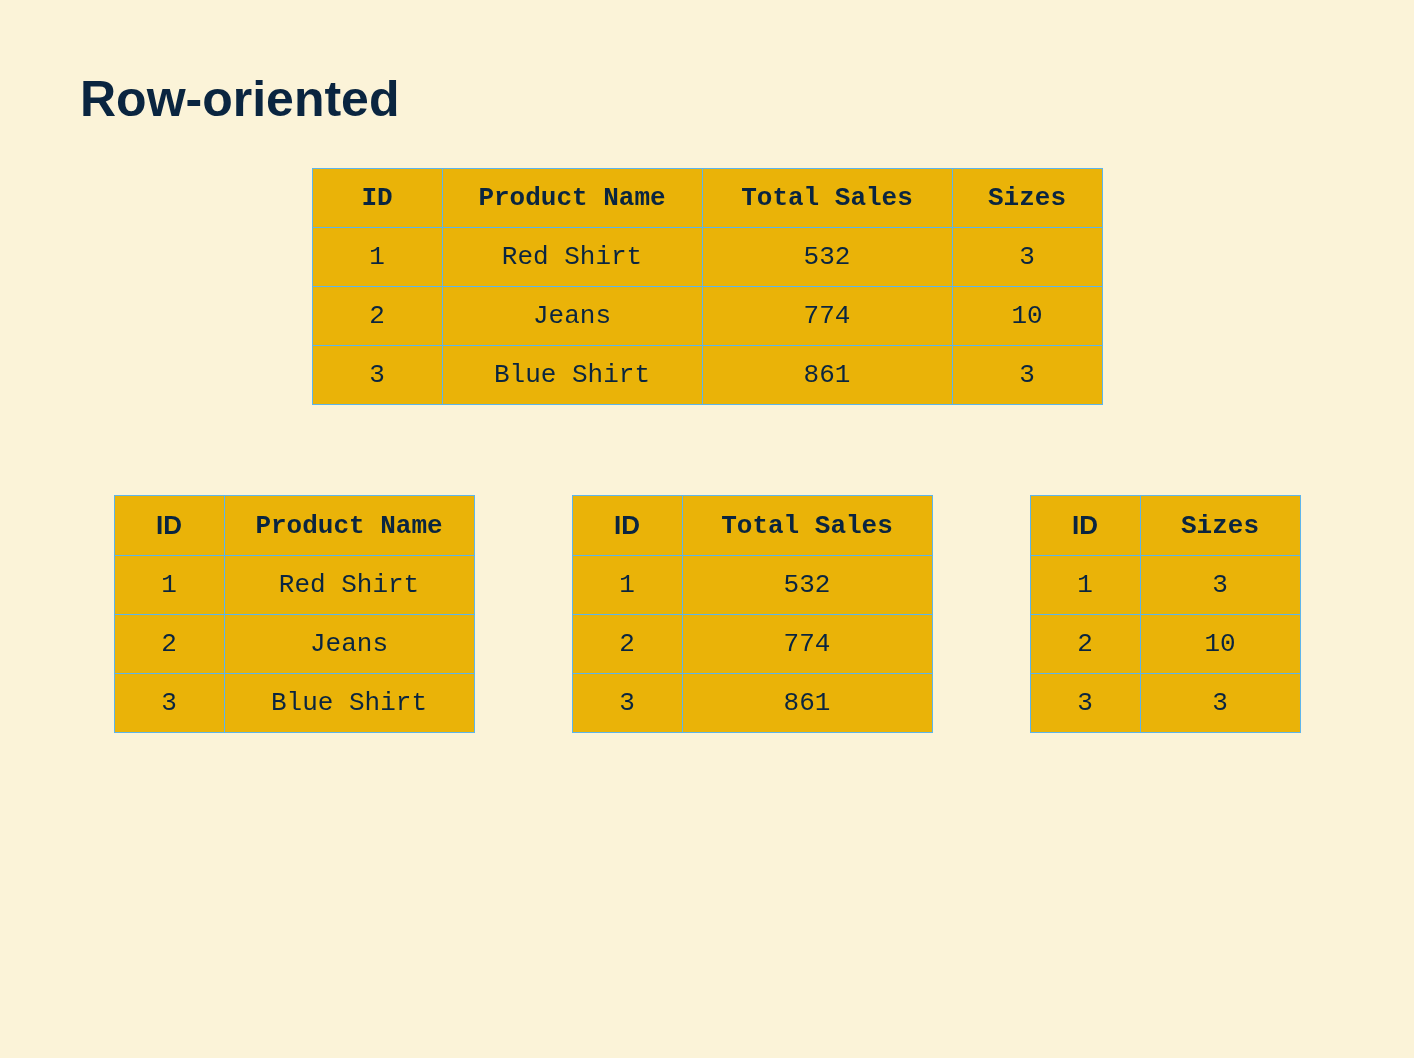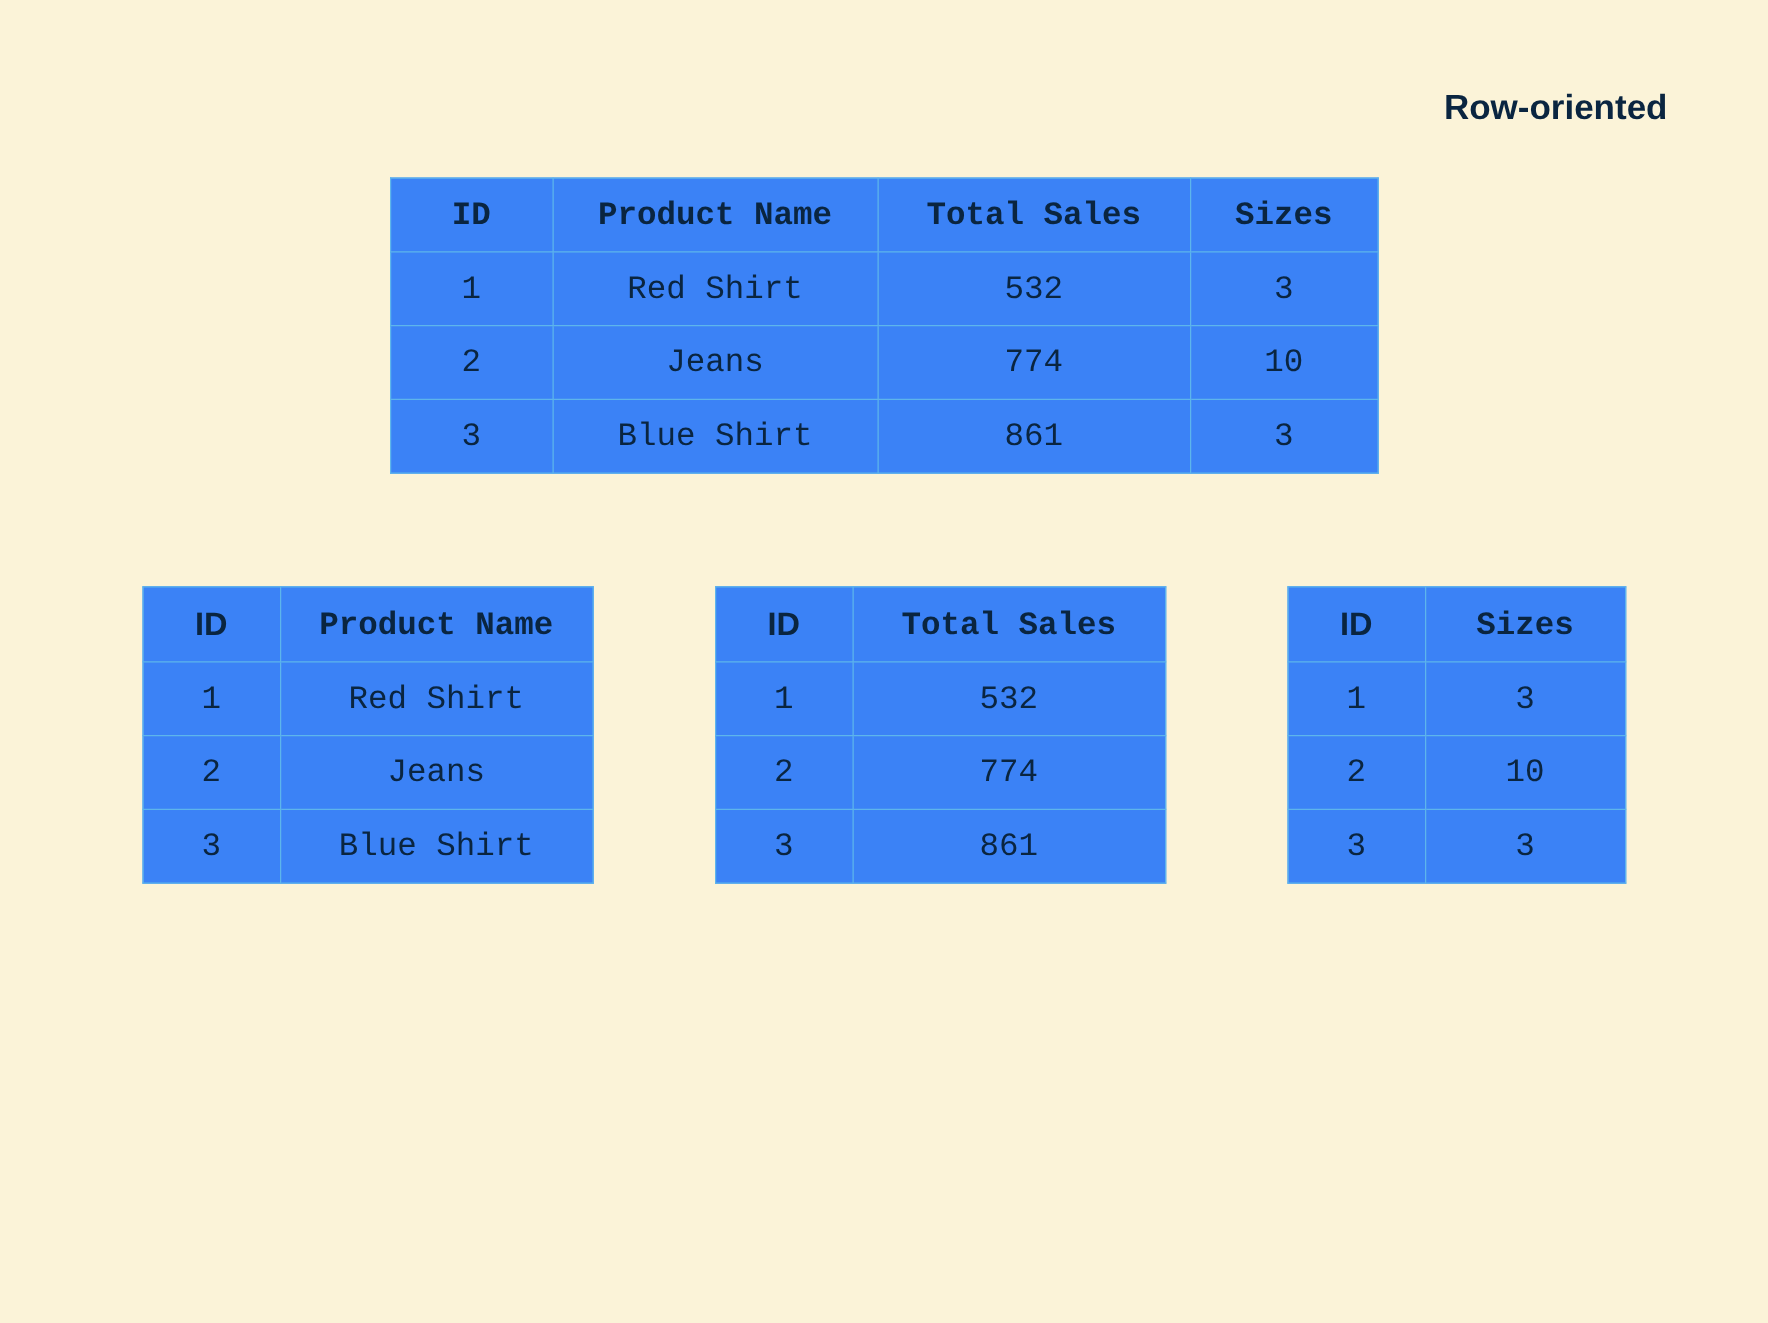--- a/index.html
+++ b/index.html
@@ -9,32 +9,32 @@
     }
     body {
       width: 1414px;
       height: 1058px;
       background: #FBF3D8;
       font-family: -apple-system, BlinkMacSystemFont, 'Segoe UI', sans-serif;
       color: #0A2540;
       padding: 70px 80px;
     }
     .section-title {
-      text-align: right;
-      font-size: 28px;
+      text-align: left;
+      font-size: 50px;
       font-weight: 700;
       margin-bottom: 40px;
       color: #0A2540;
     }
     .row-section {
       margin-bottom: 90px;
     }
     table {
       border-collapse: collapse;
-      background: #3b82f6;
+      background: #eab308;
       margin: 0 auto;
     }
     th, td {
       border: 1.5px solid #5DB5EC;
       padding: 14px 24px;
       text-align: center;
       font-size: 26px;
       min-width: 100px;
     }
     th {

